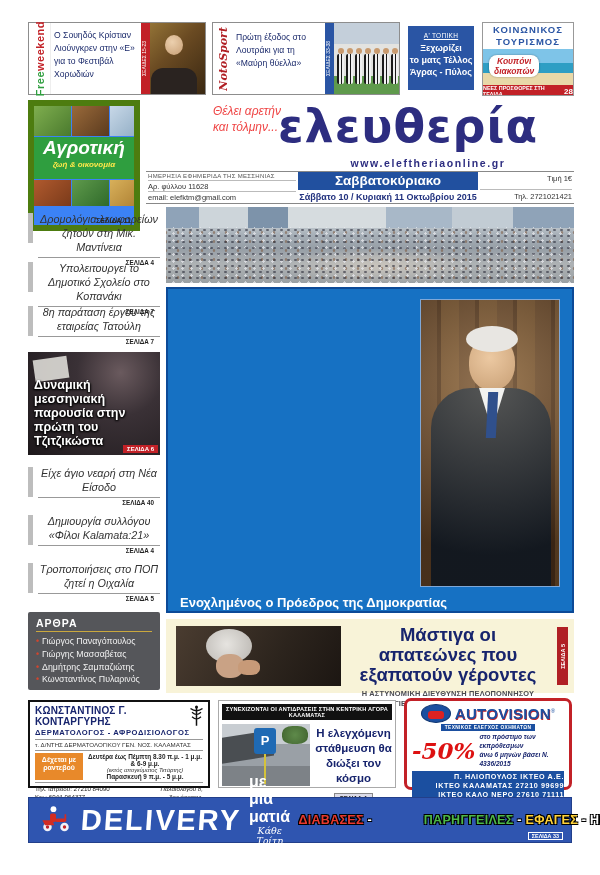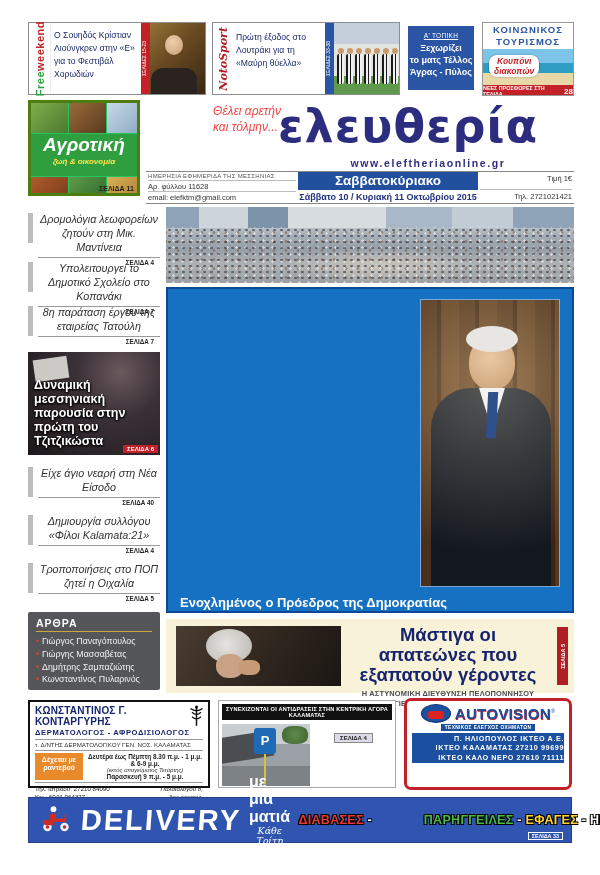--- a/index.html
+++ b/index.html
@@ -38,21 +38,21 @@
   .tourism-box { left:482px; top:22px; width:92px; height:74px; border:1px solid #999; background:#fff; overflow:hidden; }
   .tour-title { text-align:center; font-weight:bold; color:#2a55a4; font-size:9.5px; letter-spacing:1px; line-height:1.1; padding-top:2px; }
   .beach { position:relative; height:36px; margin-top:1px; background:linear-gradient(180deg,#7ec4e8 0 40%,#2e9ec4 40% 66%,#e8d8a8 66% 100%); }
   .coupon { position:absolute; left:6px; top:6px; background:#fff; border-radius:8px; padding:1px 5px; text-align:center; box-shadow:0 0 2px rgba(0,0,0,.4); }
   .coupon div { color:#c22127; font-weight:bold; font-style:italic; font-size:8.5px; line-height:1.2; }
   .tour-footer { background:#c22127; color:#fff; height:13px; display:flex; align-items:center; justify-content:center; gap:2px; }
   .tour-footer .tf-text { font-size:5.4px; font-weight:bold; }
   .tour-footer .tf-page { font-size:8px; font-weight:bold; }
 
   
-  .agrotiki { left:28px; top:100px; width:112px; height:96px; border:3px solid #4d7c0f; background:#22c55e; position:absolute; overflow:hidden; }
+  .agrotiki { left:28px; top:100px; width:112px; height:131px; border:6px solid #4d7c0f; background:#3b82f6; position:absolute; overflow:hidden; }
   .ag-tile { position:absolute; width:37px; height:30px; }
   .ag-band { position:absolute; left:0; right:0; top:31px; height:42px; background:#2f9e3f; text-align:center; }
   .ag-title { color:#fff; font-weight:bold; font-style:italic; font-size:19px; line-height:1.2; }
   .ag-sub { color:#ffe84a; font-weight:bold; font-style:italic; font-size:8px; }
   .ag-page { position:absolute; right:3px; bottom:1px; font-size:7px; font-weight:bold; color:#222; }
 
   .tagline { left:213px; top:104px; width:78px; font-family:Liberation Sans, sans-serif; font-style:italic; font-size:12px; color:#ef4444; line-height:1.3; }
   .logo { left:278px; top:96px; width:300px; font-family:"DejaVu Sans", sans-serif; font-size:46px; font-weight:900; color:#2d2d80; letter-spacing:1px; line-height:60px; }
   .website { left:278px; top:157px; width:300px; text-align:center; font-size:10.5px; font-weight:bold; color:#2d2d80; letter-spacing:1.6px; }
 
@@ -373,31 +373,39 @@
   <div class="parking">
     <div class="park-kicker">ΣΥΝΕΧΙΖΟΝΤΑΙ ΟΙ ΑΝΤΙΔΡΑΣΕΙΣ ΣΤΗΝ ΚΕΝΤΡΙΚΗ ΑΓΟΡΑ ΚΑΛΑΜΑΤΑΣ</div>
     <div class="park-row">
       <div class="park-photo">
         <div class="park-roof"></div>
         <div class="park-green"></div>
         <div class="park-sign">P</div>
         <div class="park-pole"></div>
       </div>
       <div class="park-right">
+        <div class="park-text">Η ελεγχόμενη στάθμευση θα διώξει τον κόσμο</div>
         <div class="park-page">ΣΕΛΙΔΑ 4</div>
       </div>
     </div>
   </div>
 
   <div class="autov">
     <div class="av-logo-row">
       <div class="av-oval"></div>
       <div><span class="av-brand">AUTOVISION</span><span class="av-reg">®</span></div>
     </div>
     <div class="av-sub">ΤΕΧΝΙΚΟΣ ΕΛΕΓΧΟΣ ΟΧΗΜΑΤΩΝ</div>
+    <div class="av-mid">
+      <div class="av-disc">-50%</div>
+      <div class="av-desc">
+        <div>στο πρόστιμο των εκπρόθεσμων</div>
+        <div>άνω 6 μηνών βάσει Ν. 4336/2015</div>
+      </div>
+    </div>
     <div class="av-bar">
       <div>Π. ΗΛΙΟΠΟΥΛΟΣ ΙΚΤΕΟ Α.Ε.</div>
       <div>ΙΚΤΕΟ ΚΑΛΑΜΑΤΑΣ 27210 99699</div>
       <div>ΙΚΤΕΟ ΚΑΛΟ ΝΕΡΟ 27610 71111</div>
     </div>
   </div>
 
   <div class="delivery">
     <span>
       <svg viewBox="0 0 40 34" width="34" height="29" aria-hidden="true">

